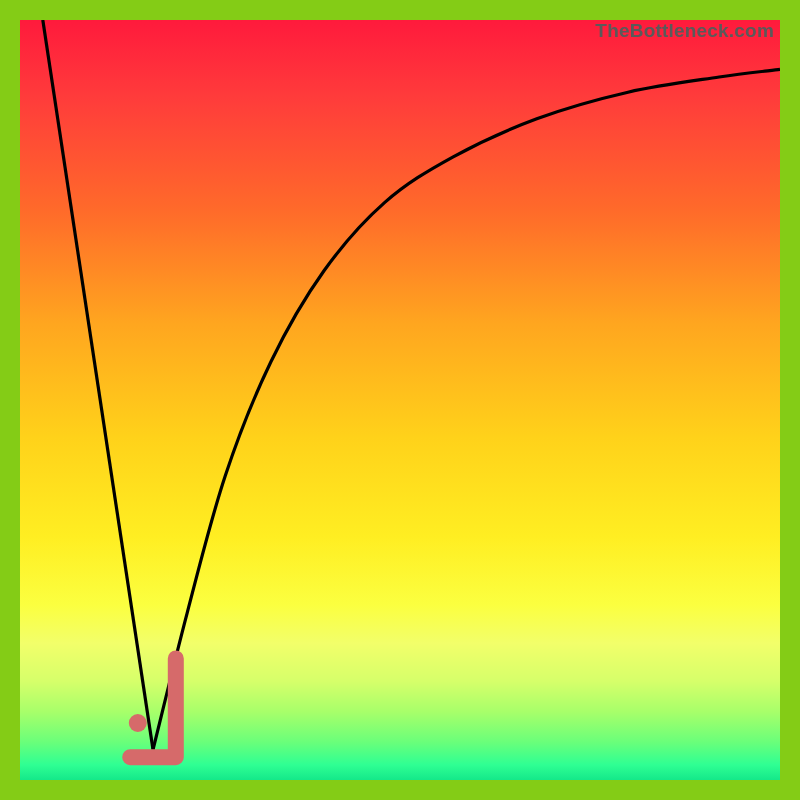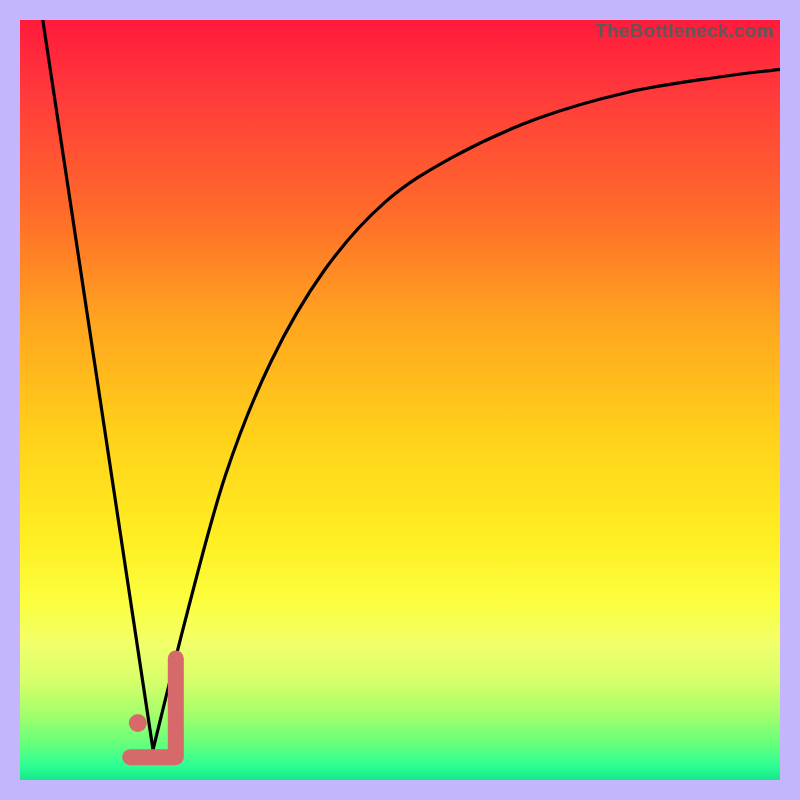--- a/index.html
+++ b/index.html
@@ -6,21 +6,21 @@
     margin: 0;
     padding: 0;
     width: 800px;
     height: 800px;
     background: #000;
   }
   .frame {
     position: relative;
     width: 800px;
     height: 800px;
-    background: #c4b5fd;
+    background: #84cc16;
   }
   .plot {
     position: absolute;
     left: 20px;
     top: 20px;
     width: 760px;
     height: 760px;
     overflow: hidden;
   }
   .gradient {

